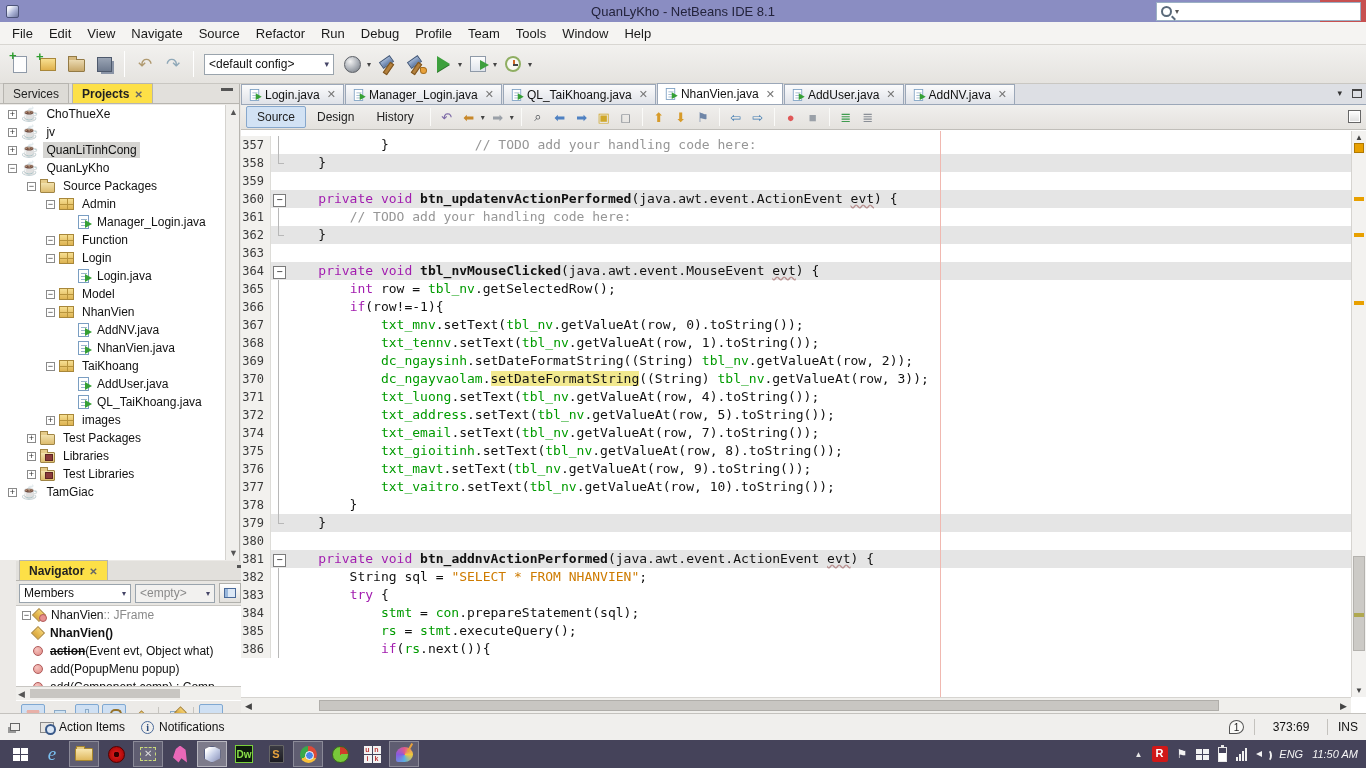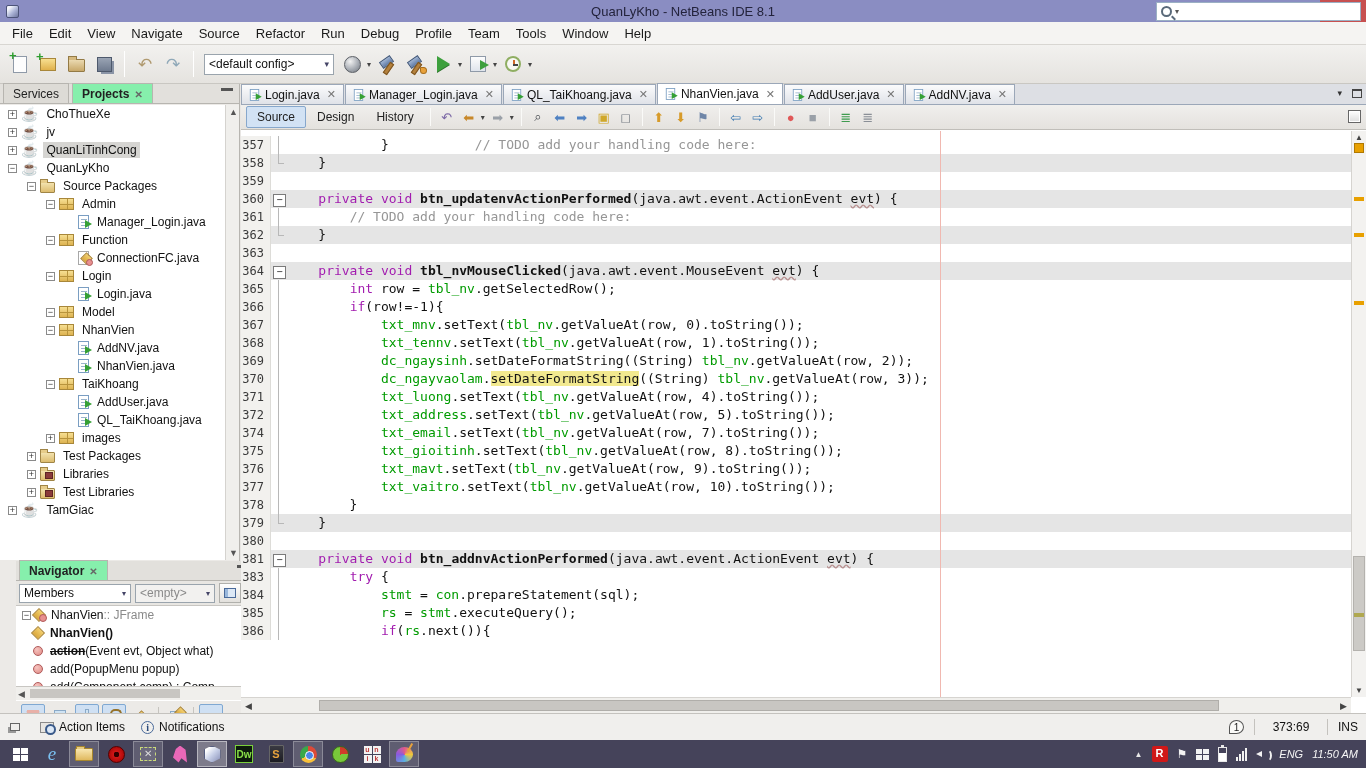--- a/index.html
+++ b/index.html
@@ -47,21 +47,21 @@
   .i-debug { width:16px; height:16px; position:relative; background:linear-gradient(#fdfdfd,#dfe4ec); border:1px solid #8f9aa8; }
   .i-debug::after { content:""; position:absolute; right:-4px; bottom:1px; border-left:9px solid #3da03d; border-top:5px solid transparent; border-bottom:5px solid transparent; }
   .i-clock { width:16px; height:16px; border-radius:50%; background:#f8f8f4; border:2px solid #8fae62; position:relative; }
   .i-clock::before { content:""; position:absolute; left:6px; top:2px; width:2px; height:6px; background:#d06a2a; }
   .i-clock::after { content:""; position:absolute; left:6px; top:6px; width:5px; height:2px; background:#444; }
 
   
   #left-panel { position:absolute; left:0; top:84px; width:240px; height:629px; background:#eceae7; border-right:1px solid #b7b5b0; }
   .panel-tabs { height:20px; background:#e2e0dc; border-bottom:1px solid #b7b5b0; display:flex; align-items:flex-end; position:relative; }
   .ptab { padding:3px 9px 2px; font-size:12px; color:#222; border:1px solid #b7b5b0; border-bottom:none; background:#dddbd6; margin-left:3px; display:flex; gap:5px; align-items:center; }
-  .ptab.active { background:#86efac; font-weight:bold;align-items:center; }
+  .ptab.active { background:#fde047; font-weight:bold;align-items:center; }
   .ptab .x { color:#666; font-size:10px; }
   .pmin { position:absolute; right:6px; top:4px; width:12px; height:3px; background:#555; }
   #projects-tree { position:absolute; left:0; top:21px; width:239px; height:455px; background:#fff; overflow:hidden; }
   .trow { height:18px; display:flex; align-items:center; font-size:12px; white-space:nowrap; }
   .exp { width:9px; height:9px; border:1px solid #8a8a8a; background:#fff; font-size:9px; line-height:7px; text-align:center; color:#333; flex:none; margin-right:4px; }
   .exp.none { border:none; background:transparent; }
   .tlabel { padding:1px 3px; }
   .trow.sel .tlabel { background:#d6d5d2; }
   .ticon { flex:none; margin-right:5px; display:inline-flex; }
   .t-proj { color:#9c4a34; font-size:14px; line-height:12px; }
@@ -367,27 +367,20 @@
         </span>
         <span class="tlabel">Manager_Login.java</span>
       </div>
       <div class="trow" style="padding-left: 46px;">
         <span class="exp">−</span>
         <span class="ticon">
           <span class="t-pkg"></span>
         </span>
         <span class="tlabel">Function</span>
       </div>
-      <div class="trow" style="padding-left: 65px;">
-        <span class="exp none"></span>
-        <span class="ticon">
-          <span class="t-cls"></span>
-        </span>
-        <span class="tlabel">ConnectionFC.java</span>
-      </div>
       <div class="trow" style="padding-left: 46px;">
         <span class="exp">−</span>
         <span class="ticon">
           <span class="t-pkg"></span>
         </span>
         <span class="tlabel">Login</span>
       </div>
       <div class="trow" style="padding-left: 65px;">
         <span class="exp none"></span>
         <span class="ticon">
@@ -694,20 +687,21 @@
         <div class="cl"><span class="ln">371</span><span class="fold fold-line"></span><span class="ct"><span>            </span><span class="tk-f">txt_luong</span><span>.setText(</span><span class="tk-f">tbl_nv</span><span>.getValueAt(row, 4).toString());</span></span></div>
         <div class="cl"><span class="ln">372</span><span class="fold fold-line"></span><span class="ct"><span>            </span><span class="tk-f">txt_address</span><span>.setText(</span><span class="tk-f">tbl_nv</span><span>.getValueAt(row, 5).toString());</span></span></div>
         <div class="cl"><span class="ln">374</span><span class="fold fold-line"></span><span class="ct"><span>            </span><span class="tk-f">txt_email</span><span>.setText(</span><span class="tk-f">tbl_nv</span><span>.getValueAt(row, 7).toString());</span></span></div>
         <div class="cl"><span class="ln">375</span><span class="fold fold-line"></span><span class="ct"><span>            </span><span class="tk-f">txt_gioitinh</span><span>.setText(</span><span class="tk-f">tbl_nv</span><span>.getValueAt(row, 8).toString());</span></span></div>
         <div class="cl"><span class="ln">376</span><span class="fold fold-line"></span><span class="ct"><span>            </span><span class="tk-f">txt_mavt</span><span>.setText(</span><span class="tk-f">tbl_nv</span><span>.getValueAt(row, 9).toString());</span></span></div>
         <div class="cl"><span class="ln">377</span><span class="fold fold-line"></span><span class="ct"><span>            </span><span class="tk-f">txt_vaitro</span><span>.setText(</span><span class="tk-f">tbl_nv</span><span>.getValueAt(row, 10).toString());</span></span></div>
         <div class="cl"><span class="ln">378</span><span class="fold fold-line"></span><span class="ct"><span>        }</span></span></div>
         <div class="cl g"><span class="ln">379</span><span class="fold fold-end"></span><span class="ct"><span>    }</span></span></div>
         <div class="cl"><span class="ln">380</span><span class="fold"></span><span class="ct"></span></div>
         <div class="cl g"><span class="ln">381</span><span class="fold fold-box"></span><span class="ct"><span>    </span><span class="tk-k">private</span><span> </span><span class="tk-k">void</span><span> </span><span class="tk-m">btn_addnvActionPerformed</span><span>(java.awt.event.ActionEvent </span><span class="tk-e">evt</span><span>) {</span></span></div>
+        <div class="cl"><span class="ln">382</span><span class="fold fold-line"></span><span class="ct"><span>        String sql = </span><span class="tk-s">"SELECT * FROM NHANVIEN"</span><span>;</span></span></div>
         <div class="cl"><span class="ln">383</span><span class="fold fold-line"></span><span class="ct"><span>        </span><span class="tk-k">try</span><span> {</span></span></div>
         <div class="cl"><span class="ln">384</span><span class="fold fold-line"></span><span class="ct"><span>            </span><span class="tk-f">stmt</span><span> = </span><span class="tk-f">con</span><span>.prepareStatement(sql);</span></span></div>
         <div class="cl"><span class="ln">385</span><span class="fold fold-line"></span><span class="ct"><span>            </span><span class="tk-f">rs</span><span> = </span><span class="tk-f">stmt</span><span>.executeQuery();</span></span></div>
         <div class="cl"><span class="ln">386</span><span class="fold fold-line"></span><span class="ct"><span>            </span><span class="tk-k">if</span><span>(</span><span class="tk-f">rs</span><span>.next()){</span></span></div>
       </div>
   </div>
   <div id="margin-line"></div>
   <div id="err-stripe">
     <span class="ua">▲</span>
     <span class="warnbox"></span>

